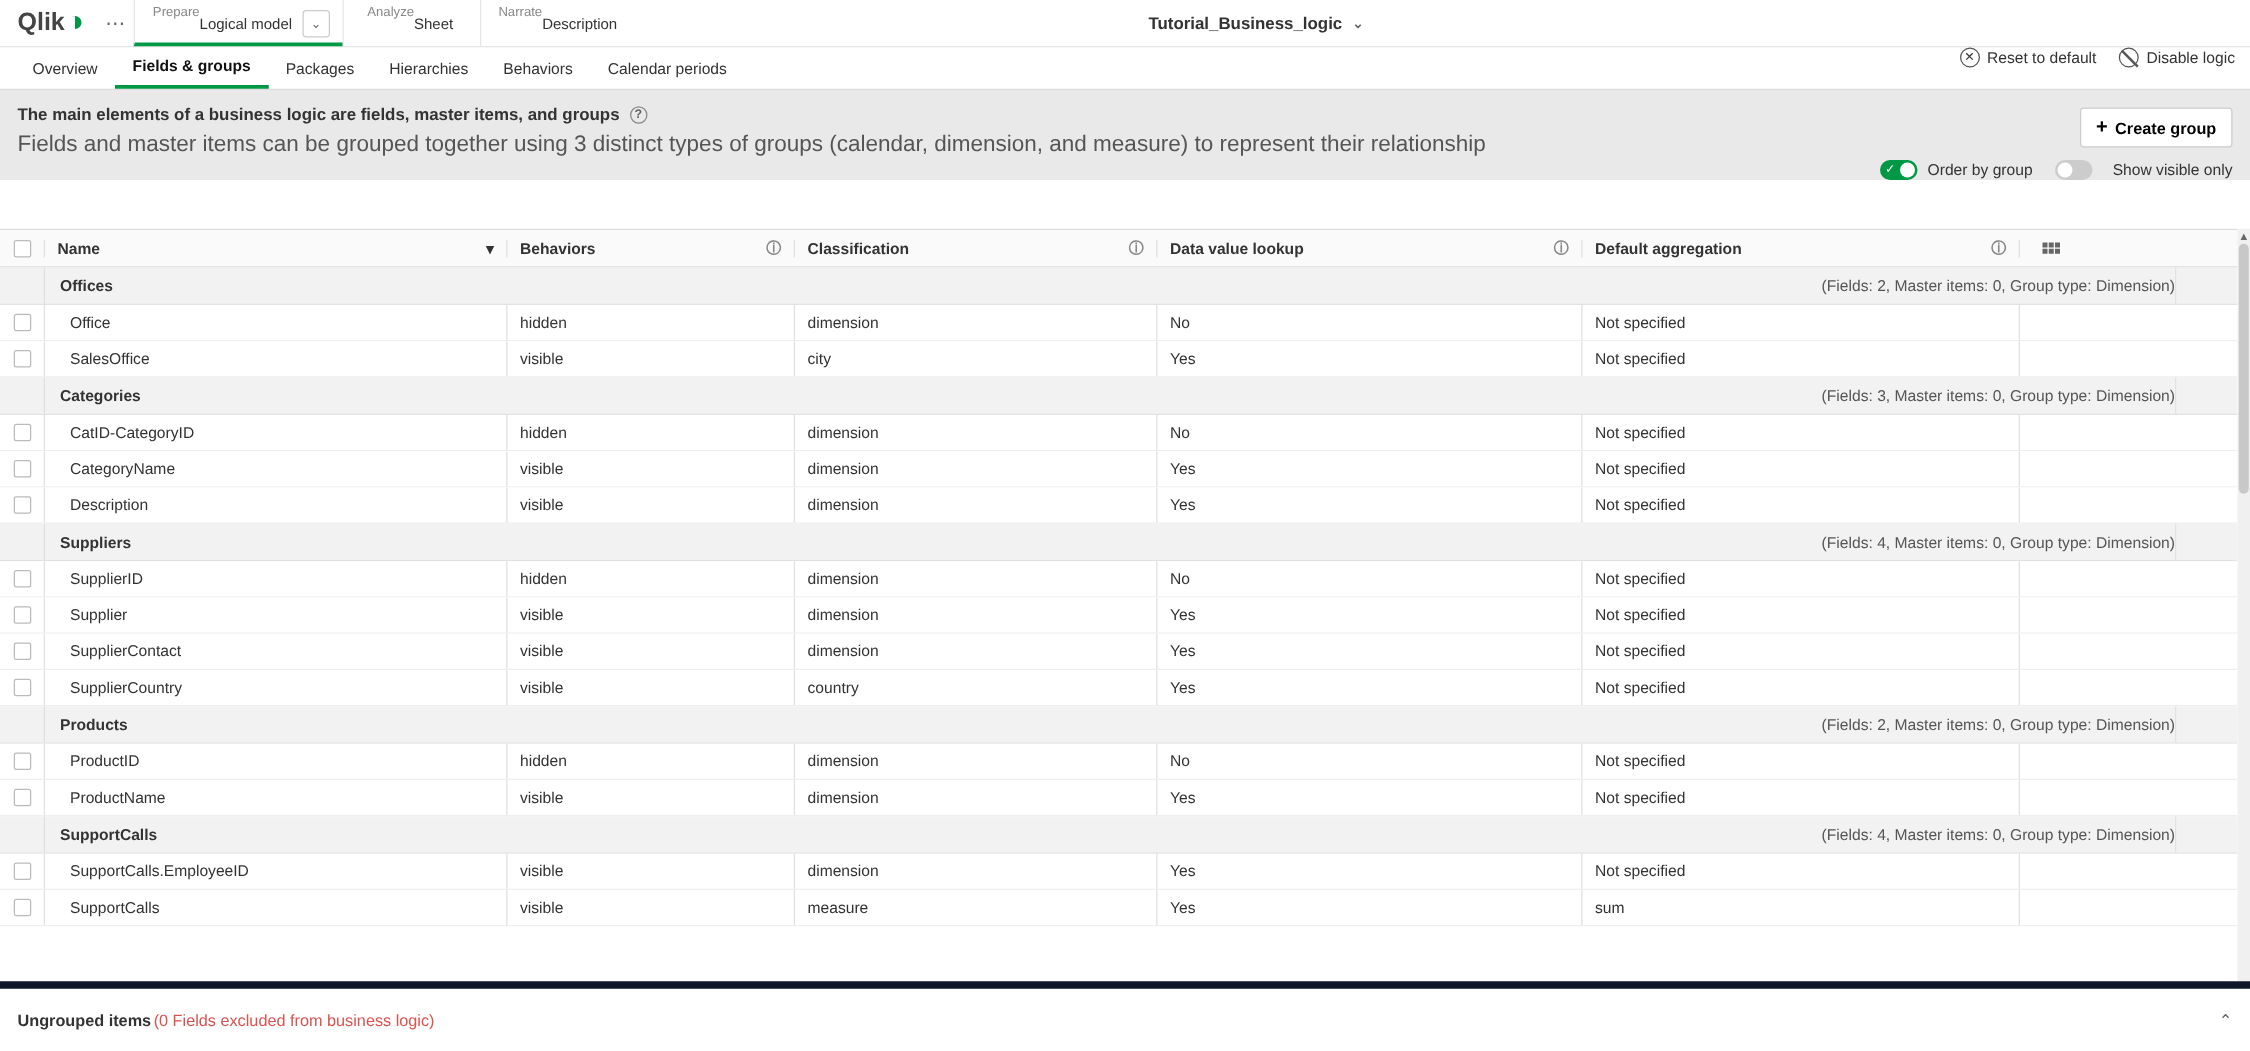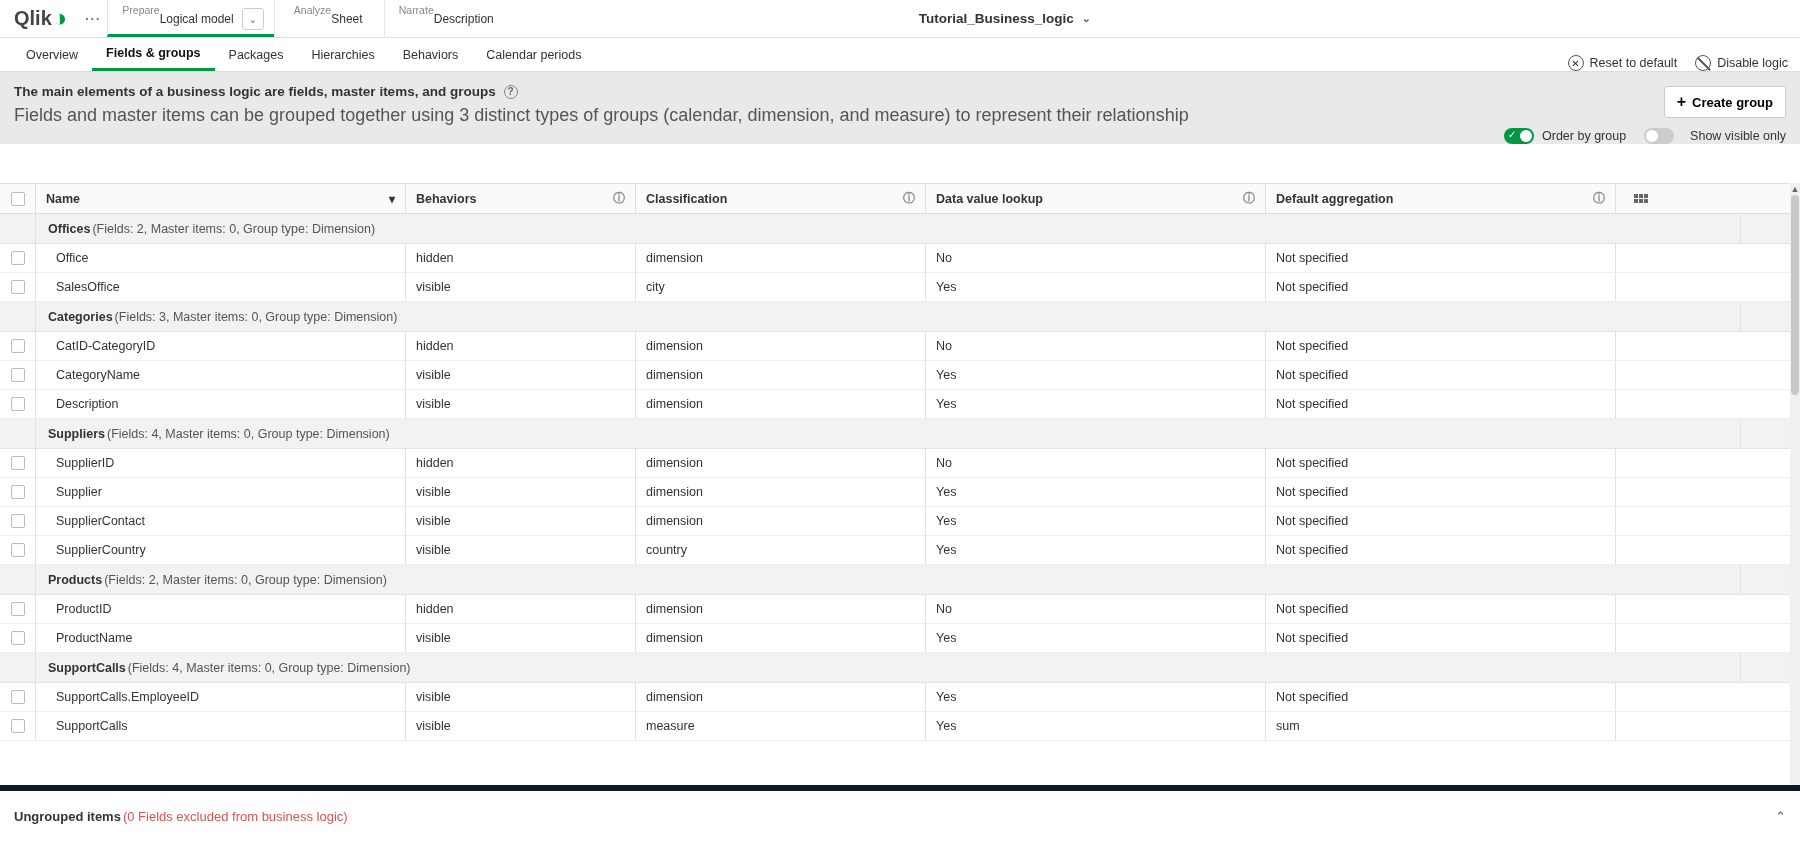--- a/index.html
+++ b/index.html
@@ -47,21 +47,21 @@
     position:absolute; right:10px; top:8px;
     width:22px; height:22px; border:1px solid #ccc; border-radius:3px;
     display:flex; align-items:center; justify-content:center;
     font-size:10px; color:#666;
   }
   .topbar-spacer { flex:1; display:flex; align-items:center; justify-content:center; }
   .app-title { font-size:13.5px; font-weight:600; color:#333; display:flex; align-items:center; gap:8px;}
   .app-title .chev { font-size:11px; color:#666; }
 
   .subnav {
-    display:flex; align-items:flex-end;
+    display:flex; align-items:flex-start;
     height: 34px; background:#fff;
     border-bottom:1px solid #ddd;
     padding: 0 12px;
   }
   .subnav .tab {
     padding: 0 14px; height:100%;
     display:flex; align-items:center;
     font-size:12.5px; color:#333; cursor:pointer;
   }
   .subnav .tab.active { border-bottom: 3px solid #009845; font-weight:600; color:#111;}
@@ -101,42 +101,42 @@
   .toggle-check { position:absolute; left:4px; top:1px; color:#fff; font-size:10px;}
 
   .table-wrap {
     position:absolute; top:183px; bottom:38px; left:0; right:10px;
     display:flex; flex-direction:column;
     border-top:1px solid #ddd;
   }
   .thead {
     display:flex; height:30px; background:#fafafa;
     border-bottom:1px solid #ddd;
-    font-weight:600; color:#333; font-size:12.5px;
+    font-weight:600; color:#333; font-size:12.5px;align-items:center;
   }
   .col-check { width:36px; display:flex; align-items:center; justify-content:center; border-right:1px solid #e0e0e0;}
   .checkbox { width:14px; height:14px; border:1px solid #bbb; border-radius:2px; background:#fff;}
   .col { display:flex; align-items:center; padding:0 10px; border-right:1px solid #e0e0e0; position:relative;}
   .col-name { width:370px; }
   .col-vis { width:230px; }
   .col-class { width:290px; }
   .col-lookup { width:340px; }
   .col-agg { width:350px; }
   .col .info { position:absolute; right:10px; font-size:12px; color:#888;}
   .col .filter { position:absolute; right:10px; font-size:12px; color:#333;}
   .col-picker { width:50px; display:flex; align-items:center; justify-content:center; color:#555;}
   .picker-icon { display:inline-grid; grid-template-columns:repeat(3,4px); grid-template-rows:repeat(2,4px); gap:1px;}
   .picker-icon span { background:#666; width:4px; height:4px;}
 
   .tbody { flex:1; overflow-y:auto; }
   .group-row {
     display:flex; height:30px; background:#f2f2f2;
     border-bottom:1px solid #e2e2e2; font-size:12.5px;
   }
-  .group-row .group-label { display:flex; align-items:center; padding-left:12px; flex:1;}
+  .group-row .group-label { display:flex; align-items:center; padding-left:12px; flex:1;justify-content:space-between;}
   .group-row .group-name { font-weight:700; }
   .group-row .group-meta { color:#555; margin-left:2px;}
   .group-row .group-extra { width:50px; border-left:1px solid #e2e2e2;}
   .data-row {
     display:flex; height:29px; border-bottom:1px solid #eee; font-size:12.5px; background:#fff;
   }
   .data-row .col-name { padding-left:20px; } 
 
   .footer-bar {
     position:absolute; bottom:0; left:0; right:0;

